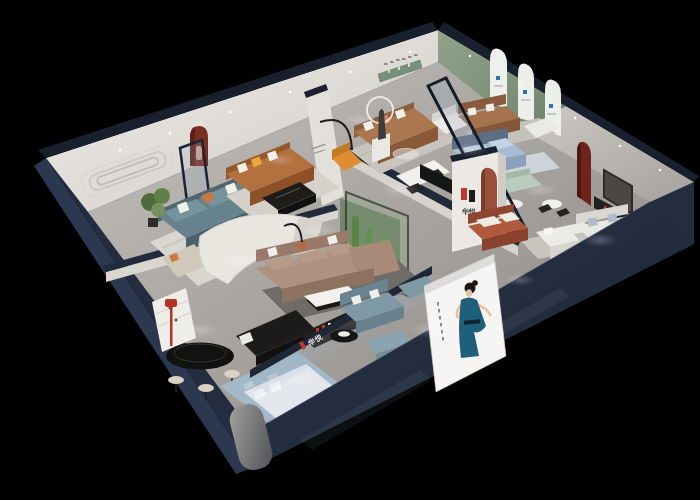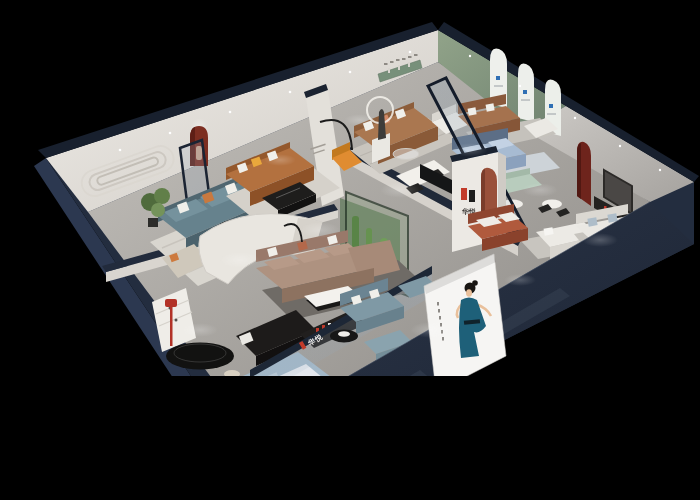--- a/index.html
+++ b/index.html
@@ -1,16 +1,16 @@
 <!DOCTYPE html>
 <html><head>
 <meta charset="utf-8">
 <style>
   html,body{margin:0;padding:0;background:#000;}
-  #stage{position:relative;width:700px;height:376px;background:#000;overflow:hidden;}
+  #stage{position:relative;width:700px;height:500px;background:#000;overflow:hidden;}
   svg{position:absolute;inset:0;}
   svg text{font-family:"DejaVu Sans",sans-serif;}
   .brand-wall-text{font-size:7px;fill:#3f3c39;font-weight:bold;}
   .brand-glass-text{font-size:7px;fill:#f2f1ee;font-weight:bold;letter-spacing:1px;}
 </style>
 </head>
 <body>
 
 <div id="stage">
 <svg viewBox="0 0 700 500" width="700" height="500">

